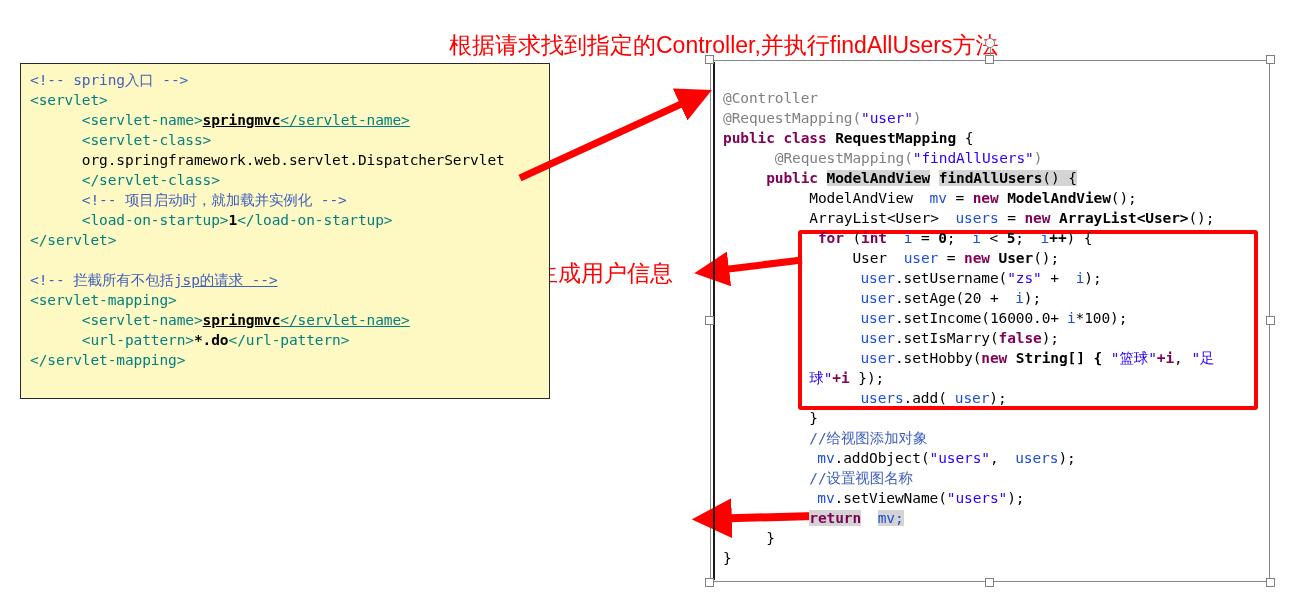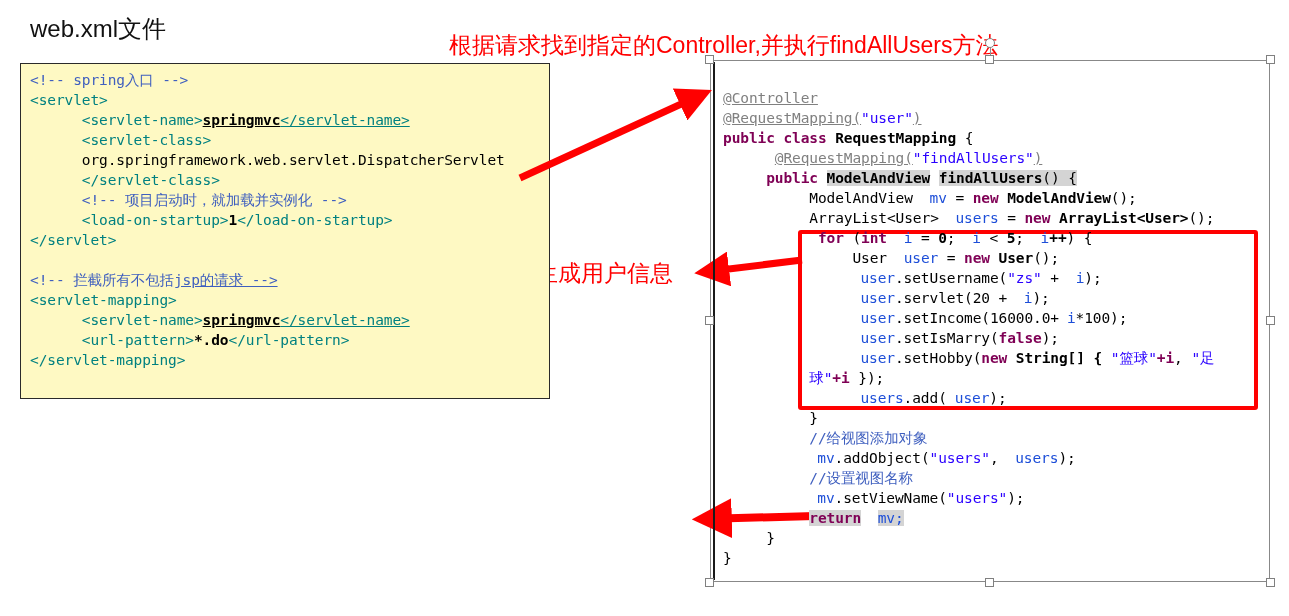--- a/index.html
+++ b/index.html
@@ -159,21 +159,21 @@
     letter-spacing: -0.1px;
     z-index: 2;
   }           
   .c-xcomment { color: #3f5fbf; }           
   .c-tag      { color: #008080; }
   .c-val      { color: #000000; font-weight: bold; }
   .c-uline    { text-decoration: underline; color: #000000; font-weight: bold; }
   .c-uline-t  { text-decoration: underline; color: #008080; }
   .c-black    { color: #000000; }
 
-  .j-anno     { color: #808080; text-decoration: underline; }
+  .j-anno     { color: #808080; }
   .j-kw       { color: #7f0055; font-weight: bold; }
   .j-str      { color: #2a00ff; }
   .j-type     { color: #000000; font-weight: bold; }
   .j-var      { color: #1d4ed8; margin-left: 8px; }
   .j-cmt      { color: #3f5fbf; }
   .j-plain    { color: #000000; }
   .j-hl       { background: #d4d4d4; }
 
   
   #redbox {
@@ -197,21 +197,20 @@
   }
   #arrow-1 { left: 520px; top: 80px;  }
   #arrow-2 { left: 690px; top: 255px; }
   #arrow-3 { left: 685px; top: 502px; }
 </style>
 </head>
 <body>
 
 <div id="slide">
 
-  <div id="title">web.xml文件</div>
 
   <div class="annot" id="annot-top">根据请求找到指定的Controller,并执行findAllUsers方法</div>
 
   <div class="annot" id="annot-mid">伪代码，生成用户信息</div>
 
 
   <div id="xml-box">
     <pre id="xml-code"><span class="c-xcomment">&lt;!-- spring入口 --&gt;</span>
 <span class="c-tag">&lt;servlet&gt;</span>
       <span class="c-tag">&lt;servlet-name&gt;</span><span class="c-uline">springmvc</span><span class="c-uline-t">&lt;/servlet-name&gt;</span>
@@ -253,21 +252,21 @@
   <pre id="java-code"><span class="j-anno">@Controller</span>
 <span class="j-anno">@RequestMapping(</span><span class="j-str">"user"</span><span class="j-anno">)</span>
 <span class="j-kw">public class</span> <span class="j-type">RequestMapping</span> <span class="j-plain">{</span>
       <span class="j-anno">@RequestMapping(</span><span class="j-str">"findAllUsers"</span><span class="j-anno">)</span>
      <span class="j-kw">public</span> <span class="j-type j-hl">ModelAndView</span> <span class="j-type j-hl">findAllUsers</span><span class="j-plain j-hl">() {</span>
           <span class="j-plain">ModelAndView</span> <span class="j-var">mv</span> <span class="j-plain">=</span> <span class="j-kw">new</span> <span class="j-type">ModelAndView</span><span class="j-plain">();</span>
           <span class="j-plain">ArrayList&lt;User&gt;</span> <span class="j-var">users</span> <span class="j-plain">=</span> <span class="j-kw">new</span> <span class="j-type">ArrayList&lt;User&gt;</span><span class="j-plain">();</span>
            <span class="j-kw">for</span> <span class="j-plain">(</span><span class="j-kw">int</span> <span class="j-var">i</span> <span class="j-plain">=</span> <span class="j-type">0</span><span class="j-plain">;</span> <span class="j-var">i</span> <span class="j-plain">&lt;</span> <span class="j-type">5</span><span class="j-plain">;</span> <span class="j-var">i</span><span class="j-type">++</span><span class="j-plain">) {</span>
                <span class="j-plain">User</span> <span class="j-var">user</span> <span class="j-plain">=</span> <span class="j-kw">new</span> <span class="j-type">User</span><span class="j-plain">();</span>
                <span class="j-var">user</span><span class="j-plain">.setUsername(</span><span class="j-str">"zs"</span> <span class="j-plain">+</span> <span class="j-var">i</span><span class="j-plain">);</span>
-               <span class="j-var">user</span><span class="j-plain">.servlet(</span><span class="j-plain">20</span> <span class="j-plain">+</span> <span class="j-var">i</span><span class="j-plain">);</span>
+               <span class="j-var">user</span><span class="j-plain">.setAge(</span><span class="j-plain">20</span> <span class="j-plain">+</span> <span class="j-var">i</span><span class="j-plain">);</span>
                <span class="j-var">user</span><span class="j-plain">.setIncome(16000.0+</span><span class="j-var">i</span><span class="j-plain">*100);</span>
                <span class="j-var">user</span><span class="j-plain">.setIsMarry(</span><span class="j-kw">false</span><span class="j-plain">);</span>
                <span class="j-var">user</span><span class="j-plain">.setHobby(</span><span class="j-kw">new</span> <span class="j-type">String[] {</span> <span class="j-str">"篮球"</span><span class="j-kw">+i</span><span class="j-plain">,</span> <span class="j-str">"足</span>
           <span class="j-str">球"</span><span class="j-kw">+i</span> <span class="j-plain">});</span>
                <span class="j-var">users</span><span class="j-plain">.add(</span><span class="j-var">user</span><span class="j-plain">);</span>
           <span class="j-plain">}</span>
           <span class="j-cmt">//给视图添加对象</span>
           <span class="j-var">mv</span><span class="j-plain">.addObject(</span><span class="j-str">"users"</span><span class="j-plain">,</span> <span class="j-var">users</span><span class="j-plain">);</span>
           <span class="j-cmt">//设置视图名称</span>
           <span class="j-var">mv</span><span class="j-plain">.setViewName(</span><span class="j-str">"users"</span><span class="j-plain">);</span>

